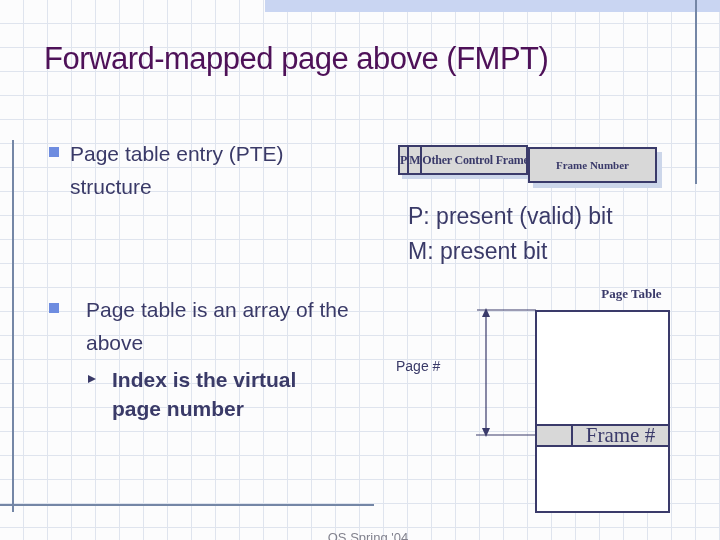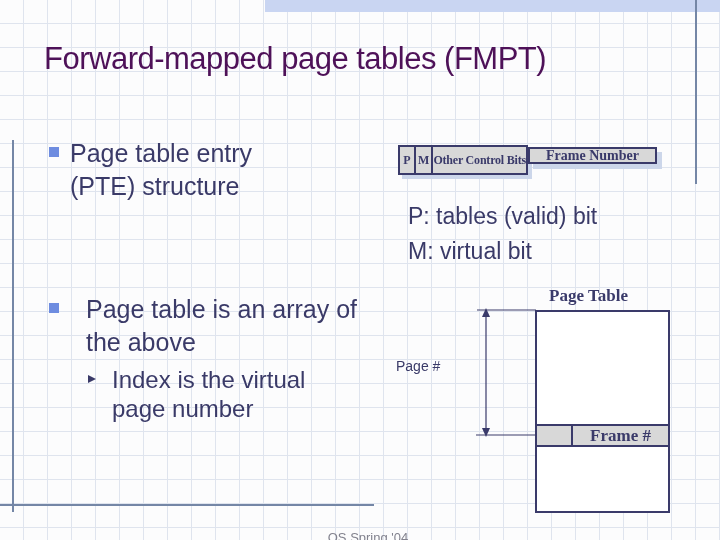--- a/index.html
+++ b/index.html
@@ -35,116 +35,116 @@
   .title{
     position:absolute;left:44px;top:41px;width:640px;
     font-size:31px;font-weight:normal;letter-spacing:-0.5px;
     color:var(--title-text);white-space:nowrap;
   }
 
   .bullet-sq{position:absolute;width:10px;height:10px;background:var(--bullet-accent);}
   .sq1{left:49px;top:147px;}
   .sq2{left:49px;top:303px;}
 
-  .bullet-text{position:absolute;font-size:25px;line-height:33px;color:var(--body-text);}
+  .bullet-text{position:absolute;font-size:21px;line-height:33px;color:var(--body-text);}
   .b1{left:70px;top:137px;width:230px;}
   .b2{left:70px;top:293px;width:300px;margin-left:16px;}
 
   .sub-arrow{
     position:absolute;left:88px;top:375px;width:0;height:0;
     border-left:8px solid var(--body-text);
     border-top:4px solid transparent;border-bottom:4px solid transparent;
   }
-  .sub-text{position:absolute;left:112px;top:365px;width:215px;font-size:24px;line-height:29px;}
+  .sub-text{position:absolute;left:112px;top:365px;width:215px;font-size:21px;line-height:29px;font-weight:bold;}
 
   
   .pte-box{
     position:absolute;left:398px;top:145px;width:130px;height:30px;
     display:flex;background:var(--diagram-fill);
     border:2px solid var(--diagram-border);
     box-shadow:4px 4px 0 0 var(--diagram-shadow);
   }
   .pte-cell{
     display:flex;align-items:center;justify-content:center;
     font-family:"Liberation Serif", serif;font-weight:bold;font-size:12px;
     letter-spacing:-0.2px;white-space:nowrap;color:var(--diagram-border);
   }
   .cell-p{width:17px;border-right:2px solid var(--diagram-border);}
   .cell-m{width:19px;border-right:2px solid var(--diagram-border);}
   .cell-other{flex:1;}
   .frame-box{
-    position:absolute;left:528px;top:147px;width:129px;height:17px;
+    position:absolute;left:528px;top:147px;width:129px;height:36px;
     display:flex;align-items:center;justify-content:center;
     background:var(--diagram-fill);border:2px solid var(--diagram-border);
     box-shadow:5px 5px 0 0 var(--diagram-shadow);
-    font-family:"Liberation Serif", serif;font-weight:bold;font-size:14px;
+    font-family:"Liberation Serif", serif;font-weight:bold;font-size:11px;
     color:var(--diagram-border);white-space:nowrap;
   }
 
   .legend-line{position:absolute;left:408px;font-size:23px;white-space:nowrap;}
   .lg1{top:203px;}
   .lg2{top:238px;}
 
   .page-label{position:absolute;left:396px;top:358px;font-size:14px;white-space:nowrap;}
 
   
   .pt-title{
-    position:absolute;left:521px;top:286px;width:135px;text-align:center;
-    font-family:"Liberation Serif", serif;font-weight:bold;font-size:17px;
+    position:absolute;left:564px;top:286px;width:135px;text-align:center;
+    font-family:"Liberation Serif", serif;font-weight:bold;font-size:13px;
     color:var(--diagram-border);white-space:nowrap;
   }
   .pt-box{
     position:absolute;left:535px;top:310px;width:135px;height:203px;
     background:#ffffff;border:2px solid var(--diagram-border);
   }
   .pt-row{
     position:absolute;left:-2px;top:112px;width:135px;height:23px;
     display:flex;background:var(--diagram-fill);
     border-top:2px solid var(--diagram-border);
     border-bottom:2px solid var(--diagram-border);
     border-left:2px solid var(--diagram-border);
     border-right:2px solid var(--diagram-border);
   }
   .pt-row-left{width:36px;border-right:2px solid var(--diagram-border);}
   .pt-row-right{
     flex:1;display:flex;align-items:center;justify-content:center;
-    font-family:"Liberation Serif", serif;font-weight:bold;font-size:17px;
+    font-family:"Liberation Serif", serif;font-weight:normal;font-size:21px;
     color:var(--diagram-border);white-space:nowrap;border-radius:7px;
   }
   .measure-arrow{position:absolute;left:470px;top:303px;width:70px;height:140px;}
 
   .footer{
     position:absolute;left:298px;top:506px;width:140px;text-align:center;
     font-size:13px;color:var(--footer-text);white-space:nowrap;margin-top:24px;
   }
 </style>
 </head>
 <body>
 
 <div class="slide">
 
   <div class="top-bar"></div>
   <div class="right-line"></div>
   <div class="left-line"></div>
   <div class="bottom-line"></div>
 
-  <h1 class="title">Forward-mapped page tables (FMPT)</h1>
+  <h1 class="title">Forward-mapped page above (FMPT)</h1>
 
   <span class="bullet-sq sq1"></span>
   <div class="bullet-text b1">Page table entry (PTE) structure</div>
 
   <div class="pte-box">
     <div class="pte-cell cell-p">P</div>
     <div class="pte-cell cell-m">M</div>
-    <div class="pte-cell cell-other">Other Control Bits</div>
+    <div class="pte-cell cell-other">Other Control Frame</div>
   </div>
   <div class="frame-box">Frame Number</div>
 
-  <div class="legend-line lg1">P: tables (valid) bit</div>
-  <div class="legend-line lg2">M: virtual bit</div>
+  <div class="legend-line lg1">P: present (valid) bit</div>
+  <div class="legend-line lg2">M: present bit</div>
 
   <span class="bullet-sq sq2"></span>
   <div class="bullet-text b2">Page table is an array of the above</div>
 
   <span class="sub-arrow"></span>
   <div class="sub-text">Index is the virtual page number</div>
 
   <div class="page-label">Page #</div>
 
   <div class="pt-title">Page Table</div>

